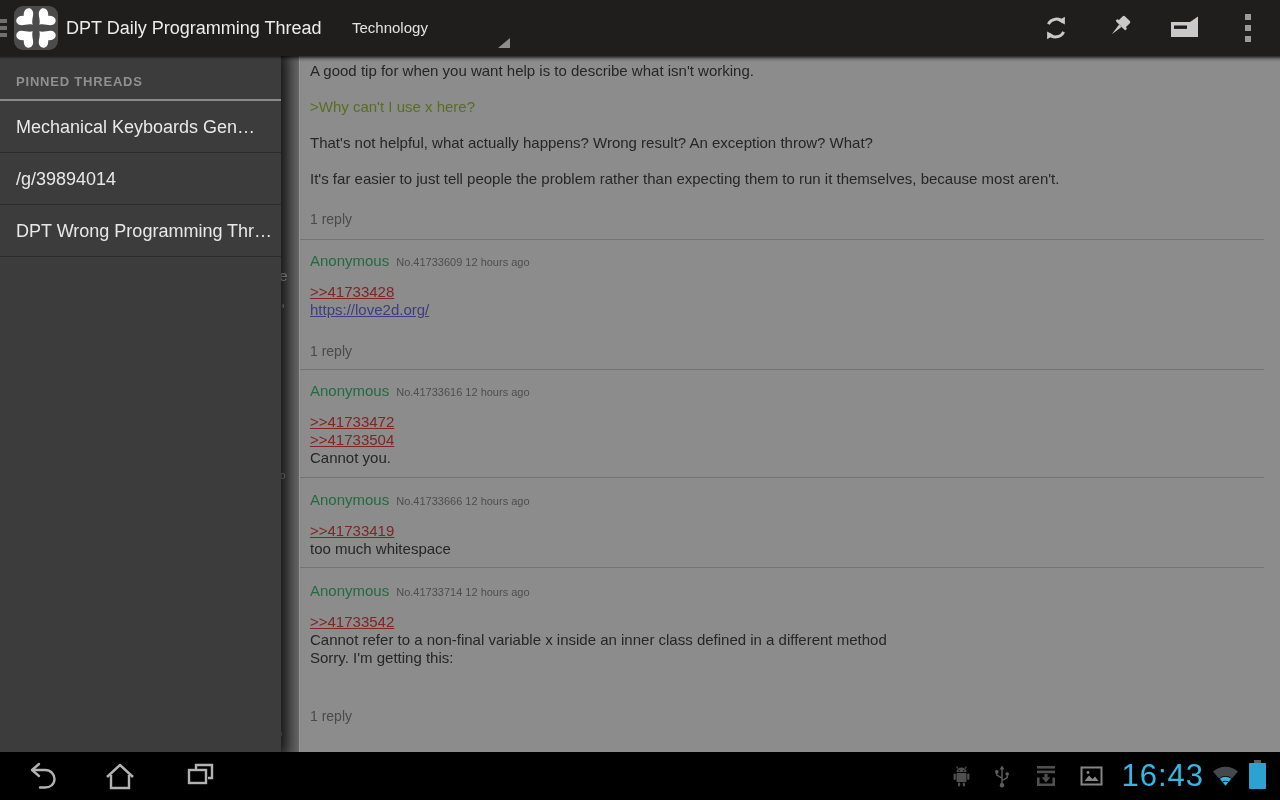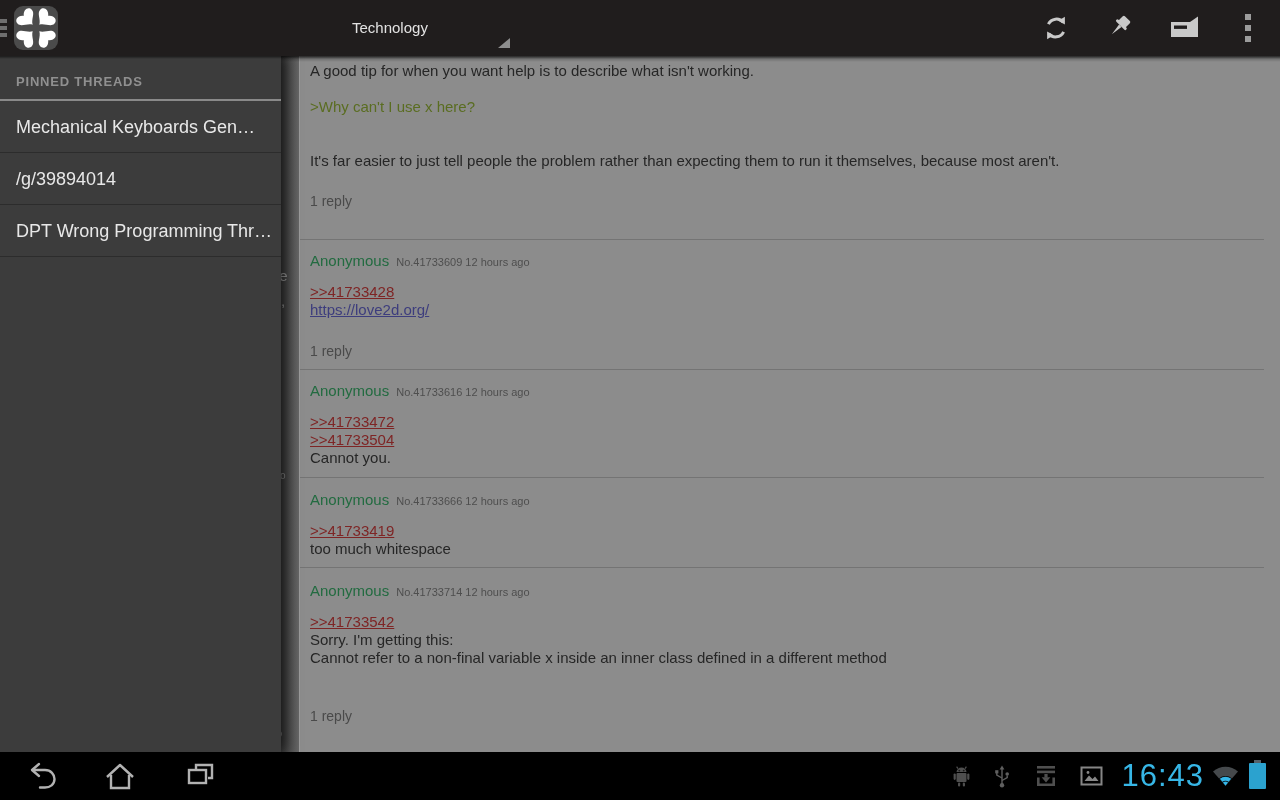--- a/index.html
+++ b/index.html
@@ -70,20 +70,21 @@
     <div class="strip"></div>
     <div class="pane-divider"></div>
     <div class="posts" id="posts">
         <div class="post" style="top: 0px; height: 184px;">
 
     <div class="post-body" style="margin-top: 6px;">
             <span class="ln">A good tip for when you want help is to describe what isn't working.</span>
             <div class="gap"></div>
             <span class="ln green">&gt;Why can't I use x here?</span>
             <div class="gap"></div>
+            <span class="ln">That's not helpful, what actually happens? Wrong result? An exception throw? What?</span>
             <div class="gap"></div>
             <span class="ln">It's far easier to just tell people the problem rather than expecting them to run it themselves, because most aren't.</span>
           </div>
     <div class="post-footer" style="margin-top: 22px;">1 reply</div>
   </div>
         <div class="post" style="top: 184px; height: 130px;">
     <div class="post-header" style="margin-top: 12px;">
       <span class="post-name">Anonymous</span><span class="post-meta">No.41733609 12 hours ago</span>
     </div>
     <div class="post-body" style="margin-top: 12px;">
@@ -112,22 +113,22 @@
             <span class="ln">too much whitespace</span>
           </div>
 
   </div>
         <div class="post" style="top: 512px; height: 240px;">
     <div class="post-header" style="margin-top: 14px;">
       <span class="post-name">Anonymous</span><span class="post-meta">No.41733714 12 hours ago</span>
     </div>
     <div class="post-body" style="margin-top: 12px;">
             <a class="ln qlink">&gt;&gt;41733542</a>
+            <span class="ln">Cannot refer to a non-final variable x inside an inner class defined in a different method</span>
             <span class="ln">Sorry. I'm getting this:</span>
-            <span class="ln">Cannot refer to a non-final variable x inside an inner class defined in a different method</span>
             <div class="gap"></div>
           </div>
     <div class="post-footer" style="margin-top: 22px;">1 reply</div>
   </div>
       </div>
     <div id="fragments">
         <span class="fragment" style="left: 276px; top: 211px; font-size: 15px; color: rgb(162, 162, 162);">le</span>
         <span class="fragment" style="left: 281px; top: 236px; font-size: 15px; color: rgb(162, 162, 162);">,</span>
         <span class="fragment" style="left: 280px; top: 414px; font-size: 10px; color: rgb(143, 143, 143);">o</span>
         <span class="fragment" style="left: 276px; top: 671px; font-size: 11px; color: rgb(143, 143, 143);">b</span>
@@ -154,20 +155,21 @@
       <svg width="44" height="44" viewBox="0 0 44 44">
         <g fill="#ffffff">
           <path transform="translate(12.5,12.5) rotate(-45) scale(1.25)" d="M0,7 C-2,3 -8,2 -8,-2 C-8,-6 -3,-7 0,-3 C3,-7 8,-6 8,-2 C8,2 2,3 0,7 Z"></path>
           <path transform="translate(31.5,12.5) rotate(45) scale(1.25)" d="M0,7 C-2,3 -8,2 -8,-2 C-8,-6 -3,-7 0,-3 C3,-7 8,-6 8,-2 C8,2 2,3 0,7 Z"></path>
           <path transform="translate(12.5,31.5) rotate(-135) scale(1.25)" d="M0,7 C-2,3 -8,2 -8,-2 C-8,-6 -3,-7 0,-3 C3,-7 8,-6 8,-2 C8,2 2,3 0,7 Z"></path>
           <path transform="translate(31.5,31.5) rotate(135) scale(1.25)" d="M0,7 C-2,3 -8,2 -8,-2 C-8,-6 -3,-7 0,-3 C3,-7 8,-6 8,-2 C8,2 2,3 0,7 Z"></path>
         </g>
       </svg>
     </div>
 
+    <div class="ab-title">DPT Daily Programming Thread</div>
 
     <div class="board-spinner">
       <span class="lbl">Technology</span>
       <span class="tri"></span>
     </div>
 
     <div class="ab-actions">
       <div class="ab-btn">
         <svg width="28" height="28" viewBox="0 0 28 28">
           <path d="M6.4 10.2 A9 9 0 0 1 21.4 8.3" fill="none" stroke="#c9c9c9" stroke-width="3"></path>

